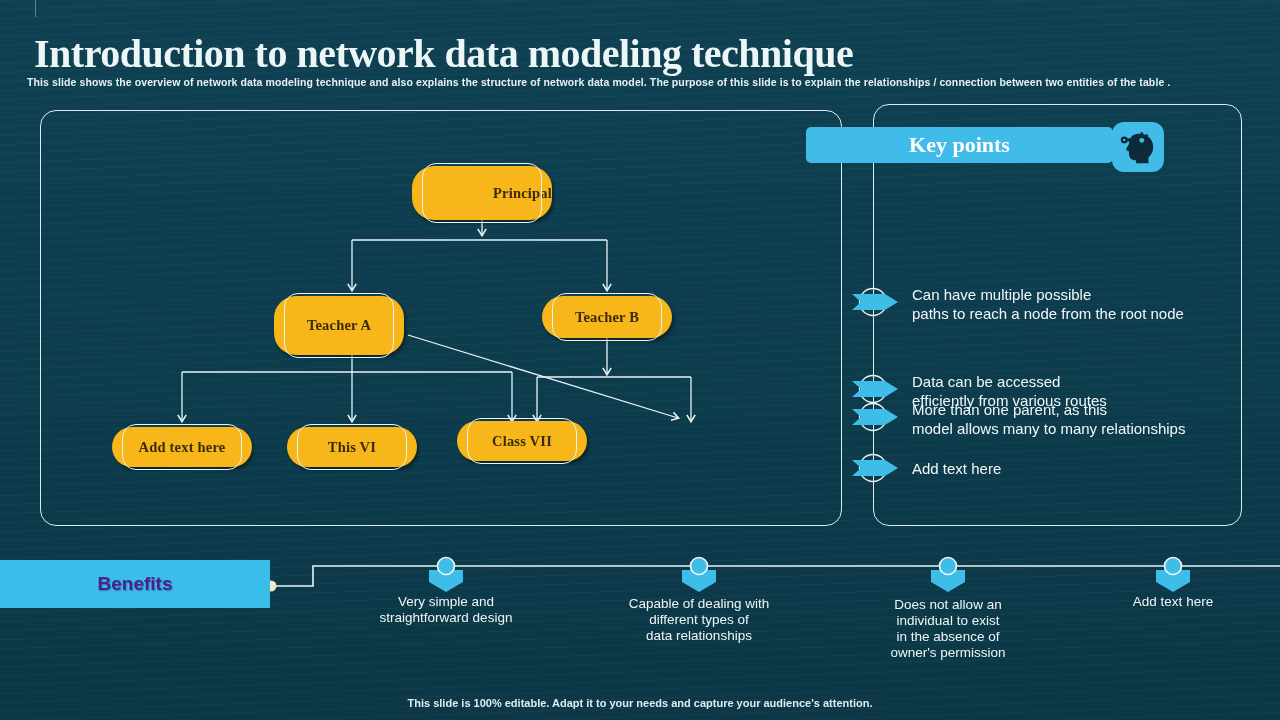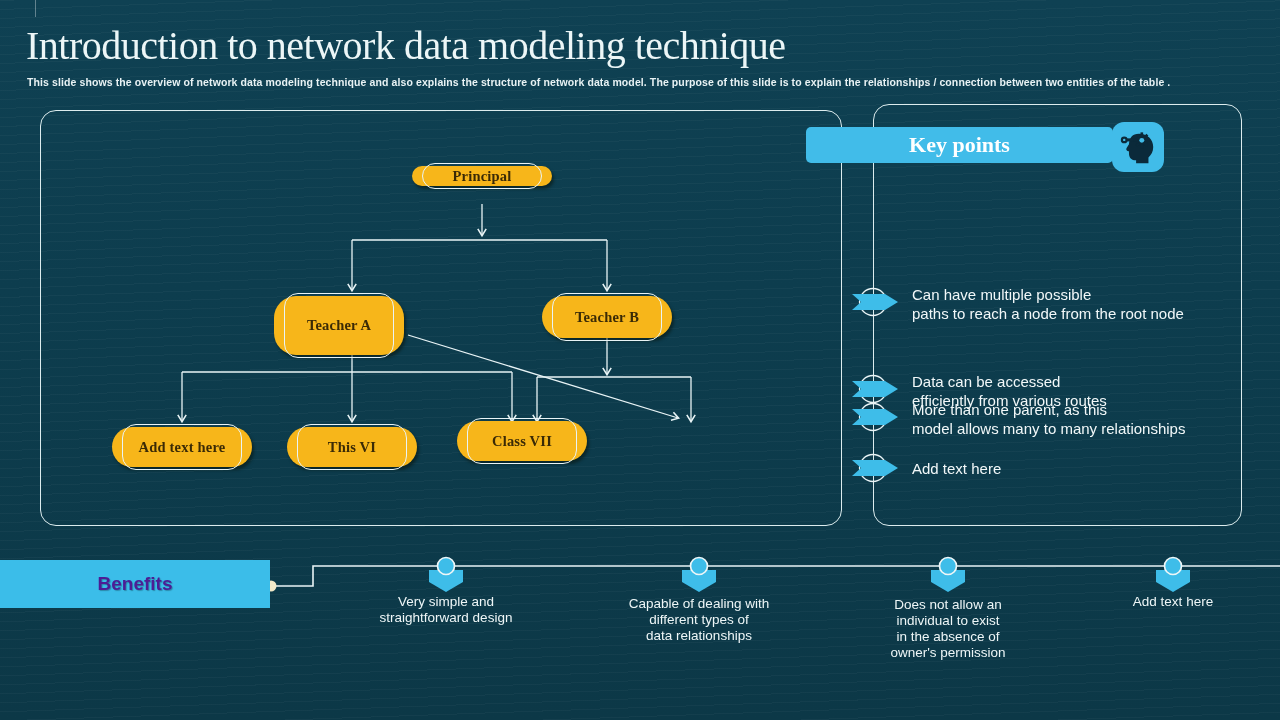--- a/index.html
+++ b/index.html
@@ -10,22 +10,22 @@
   }
   .slide::before {
     content:""; position:absolute; inset:0; pointer-events:none;
     background: repeating-linear-gradient(178deg, rgba(255,255,255,0.03) 0 1px, rgba(255,255,255,0) 1px 9px);
   }
   .corner-tick { position:absolute; left:35px; top:0; width:1px; height:17px; background:rgba(255,255,255,0.35); }
 
   
   .title {
     position:absolute; left:26px; top:22px; width:1100px;
-    font-family:"Liberation Serif", serif; font-weight:normal;
-    font-size:40px; letter-spacing:-0.5px; color:#ecf6f7; margin:0;
+    font-family:"Liberation Serif", serif; font-weight:bold;
+    font-size:40px; letter-spacing:-0.5px; color:#ecf6f7; margin:8px;
   }
   .subtitle {
     position:absolute; left:27px; top:76px; width:1230px;
     font-size:10.5px; font-weight:bold; color:#e8f2f4; letter-spacing:0.1px;
   }
   .footer {
     position:absolute; left:0; top:697px; width:1280px; text-align:center;
     font-size:11px; font-weight:bold; color:#dceef1;
   }
 
@@ -138,21 +138,21 @@
           <circle cx="948" cy="566" r="8.5" fill="#3ebde9" stroke="#eef6f7" stroke-width="1.7"></circle>
         </g>
         <g>
           <polygon points="1156,570 1190,570 1190,582 1173,592 1156,582" fill="#3ebde9"></polygon>
           <circle cx="1173" cy="566" r="8.5" fill="#3ebde9" stroke="#eef6f7" stroke-width="1.7"></circle>
         </g>
       </g>
     </g>
   </svg>
 
-  <div class="node" style="left:412px; top:166px; width:140px; height:20px;">
+  <div class="node" style="left:412px; top:166px; width:140px; height:54px;justify-content:flex-end;">
     <span class="node-label">Principal</span>
   </div>
   <div class="node" style="left:274px; top:296px; width:130px; height:59px;">
     <span class="node-label">Teacher A</span>
   </div>
   <div class="node" style="left:542px; top:296px; width:130px; height:42px;">
     <span class="node-label">Teacher B</span>
   </div>
   <div class="node" style="left:112px; top:427px; width:140px; height:40px;">
     <span class="node-label">Add text here</span>
@@ -226,13 +226,14 @@
 straightforward design</div>
   <div class="benefit-text" style="left:699px; top:596px;">Capable of dealing with
 different types of
 data relationships</div>
   <div class="benefit-text" style="left:948px; top:597px;">Does not allow an
 individual to exist
 in the absence of
 owner's permission</div>
   <div class="benefit-text" style="left:1173px; top:594px;">Add text here</div>
 
+  <div class="footer">This slide is 100% editable. Adapt it to your needs and capture your audience's attention.</div>
 </div>
 
 </body></html>

